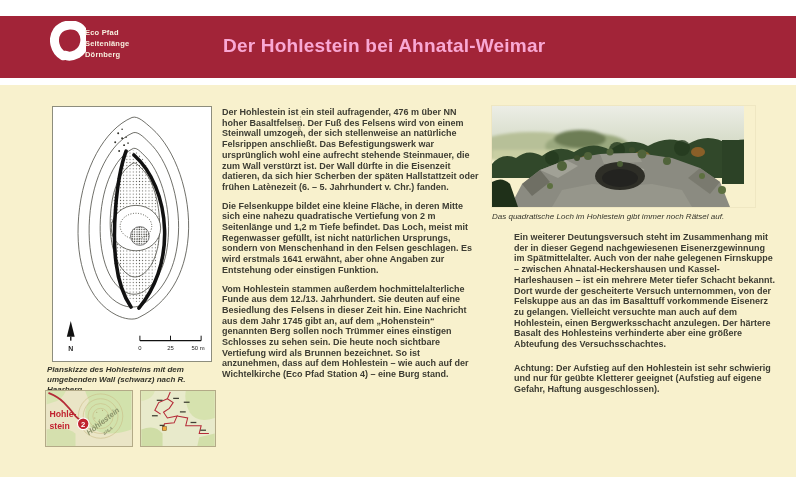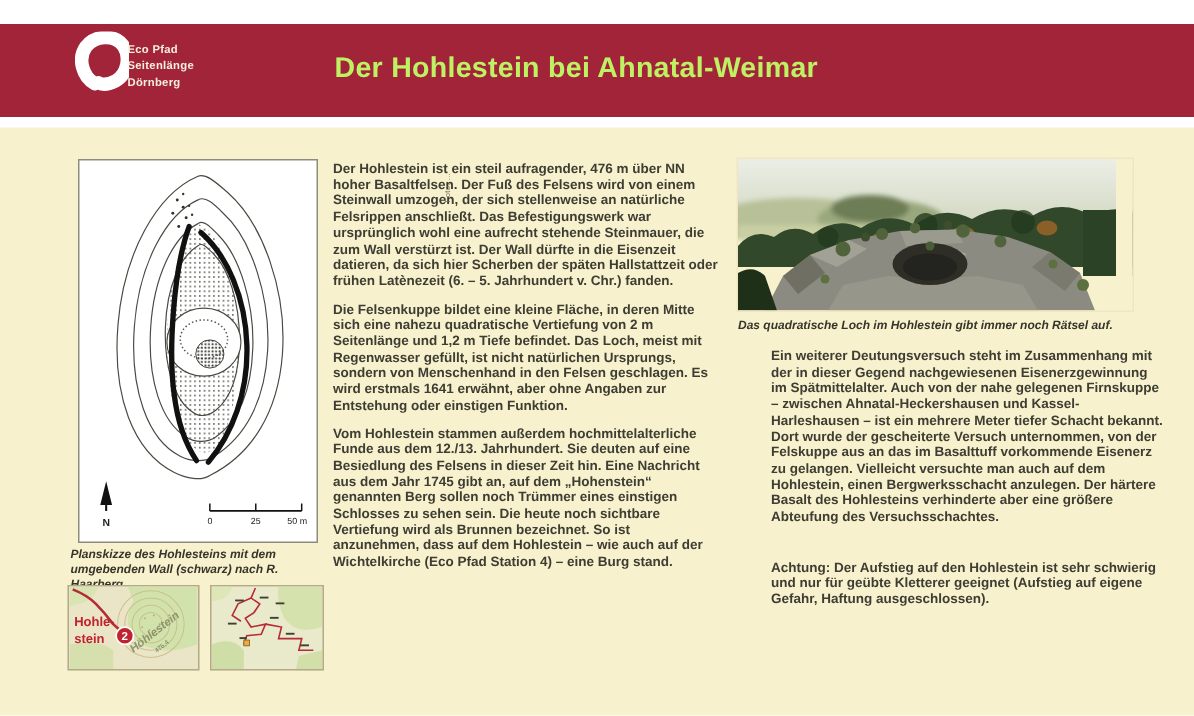--- a/index.html
+++ b/index.html
@@ -3,46 +3,46 @@
 <meta charset="utf-8">
 <style>
   html,body{margin:0;padding:0;}
   body{font-family:"Liberation Sans", sans-serif; background:#ffffff;}
   .board{position:relative;width:796px;height:477px;background:#ffffff;overflow:hidden;}
 
   
   .red-band{position:absolute;left:0;top:16px;width:796px;height:62px;background:#a22438;}
   .logo-glyph{position:absolute;left:50px;top:5px;width:36px;height:42px;}
   .logo-text{position:absolute;left:85px;top:11px;color:#f7efdf;font-size:7.5px;font-weight:bold;line-height:11.2px;letter-spacing:.2px;}
-  .board-title{position:absolute;left:223px;top:19px;margin:0;color:#bef264;font-size:19px;font-weight:bold;letter-spacing:.2px;}
+  .board-title{position:absolute;left:223px;top:19px;margin:0;color:#f9a8d4;font-size:19px;font-weight:bold;letter-spacing:.2px;}
 
   
   .panel{position:absolute;left:0;top:85px;width:796px;height:392px;background:#f8f1cd;}
 
   
   .plan-box{position:absolute;left:52px;top:21px;width:160px;height:256px;background:#ffffff;border:1px solid #8d8d7d;box-sizing:border-box;}
   .plan-box svg{display:block;width:100%;height:100%;}
   .plan-caption{position:absolute;left:47px;top:280px;width:172px;font-size:8px;font-weight:bold;font-style:italic;color:#35352b;line-height:10px;}
   .minimap{position:absolute;top:305px;border:1px solid #b3aa87;box-sizing:border-box;background:#eae5c6;}
   .minimap svg{display:block;width:100%;height:100%;}
   .minimap-topo{left:45px;width:88px;height:57px;}
   .minimap-overview{left:140px;width:76px;height:57px;}
 
   
   .col{position:absolute;color:#3d3d33;font-size:9px;font-weight:bold;line-height:10.7px;text-align:left;}
   .col p{margin:0 0 8px 0;}
   .col-middle{left:222px;top:22px;width:257px;}
   .col-right{left:514px;top:147px;width:263px;}
-  .col-right .warning{margin-top:23px;}
+  .col-right .warning{margin-top:13px;}
 
   
   .photo-fig{position:absolute;left:492px;top:21px;width:263px;height:101px;outline:1px solid #efe7c2;}
   .photo-fig svg{display:block;width:100%;height:100%;}
   .photo-credit{position:absolute;right:494px;top:30px;writing-mode:vertical-rl;transform:rotate(180deg);font-size:5px;color:#6b6b58;letter-spacing:.3px;}
-  .photo-caption{position:absolute;left:492px;top:127px;width:263px;font-size:8px;font-weight:bold;font-style:italic;color:#35352b;}
+  .photo-caption{position:absolute;left:492px;top:127px;width:263px;font-size:8px;font-weight:normal;font-style:italic;color:#35352b;}
 </style>
 </head>
 <body>
 
 <div class="board">
 
   <div class="red-band">
     <div class="logo-glyph">
       <svg viewBox="0 0 60 66" aria-hidden="true">
         <path d="M22 58 C 8 50 3 30 12 17 C 22 4 44 3 53 15 C 62 27 59 47 45 55 C 39 58 31 60 26 57" fill="none" stroke="#ffffff" stroke-width="15" stroke-linecap="round"></path>

